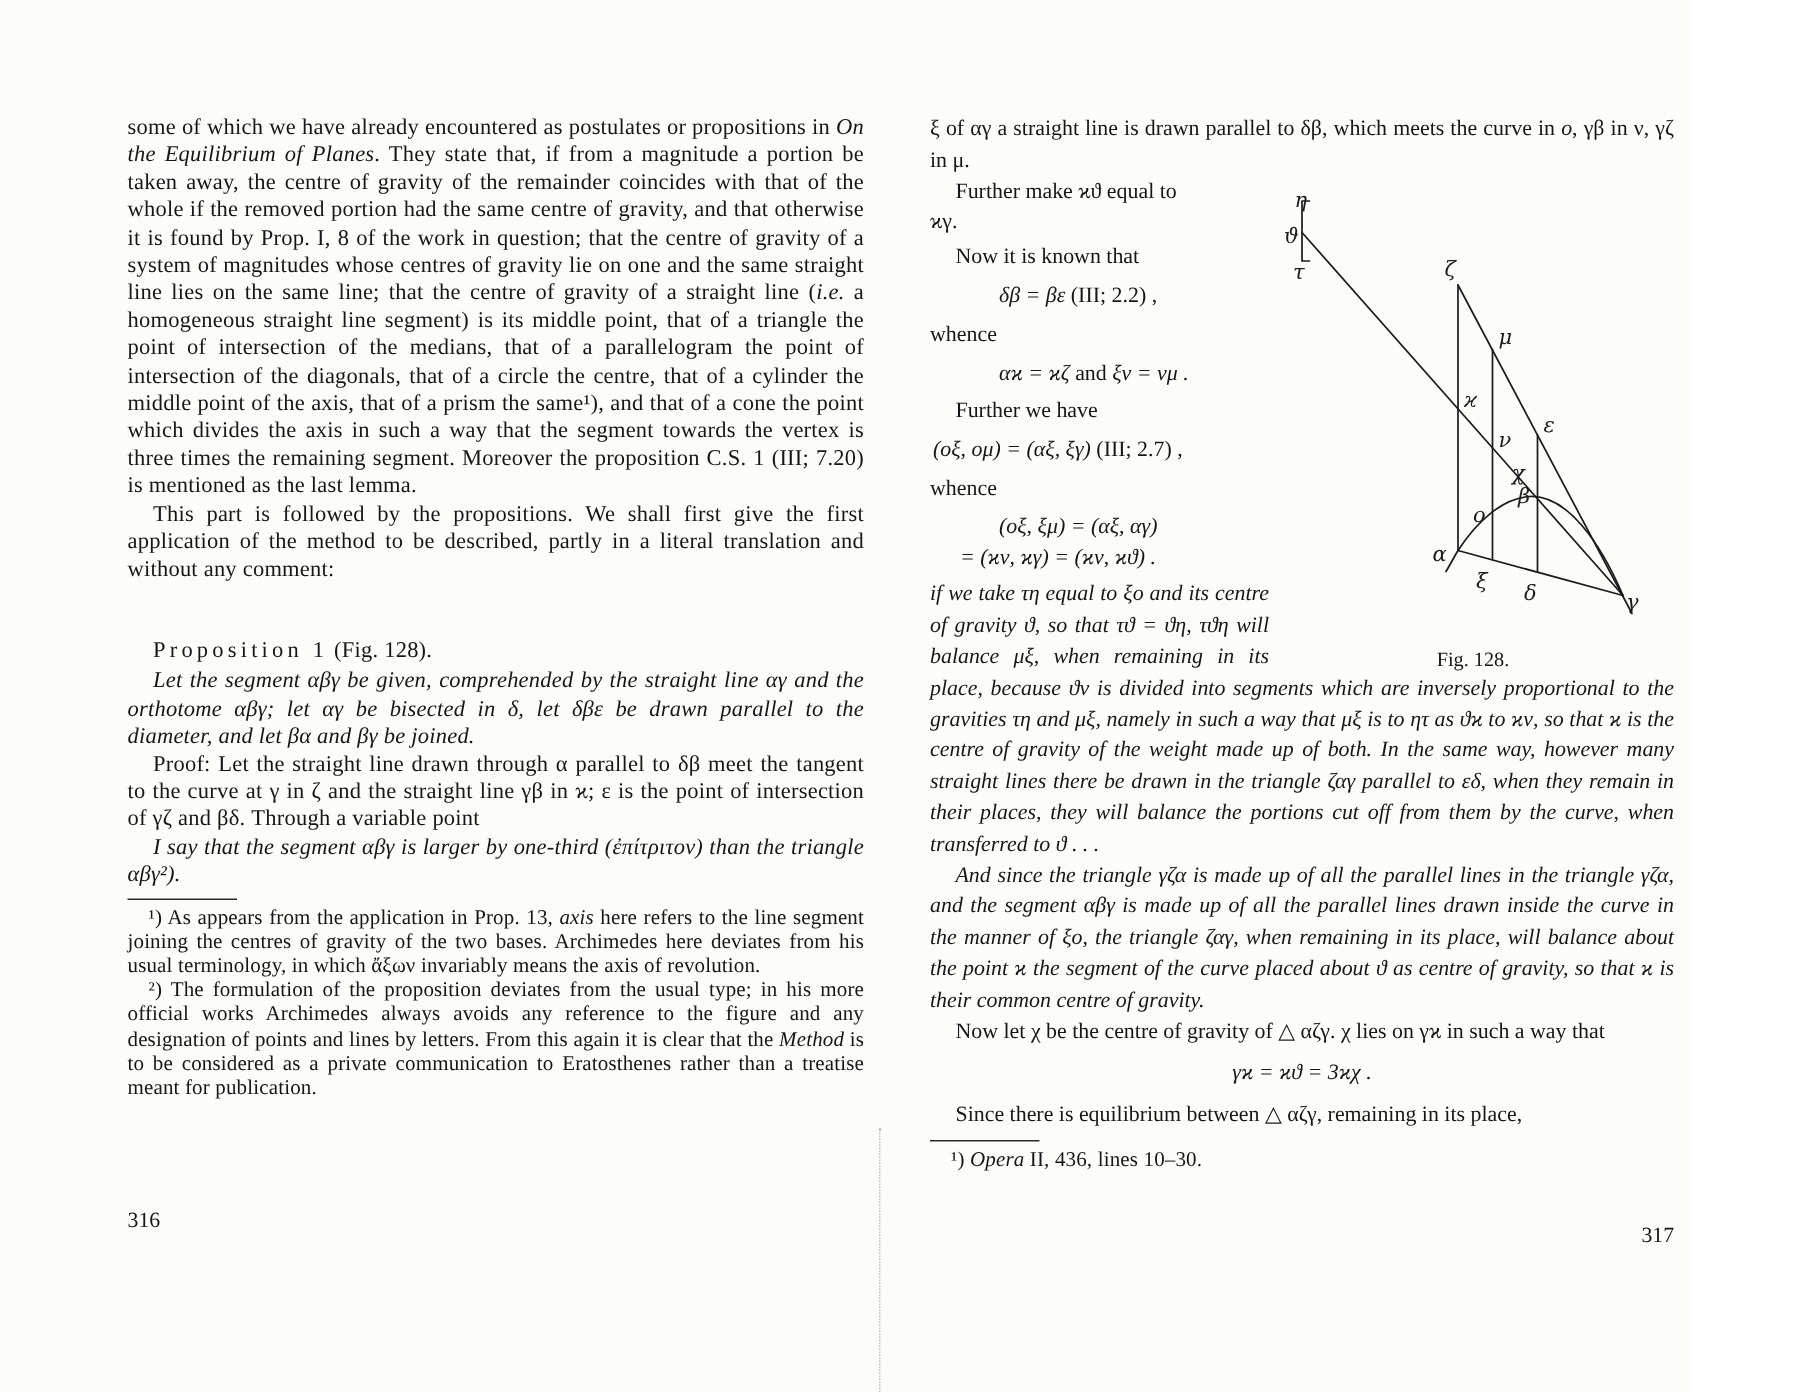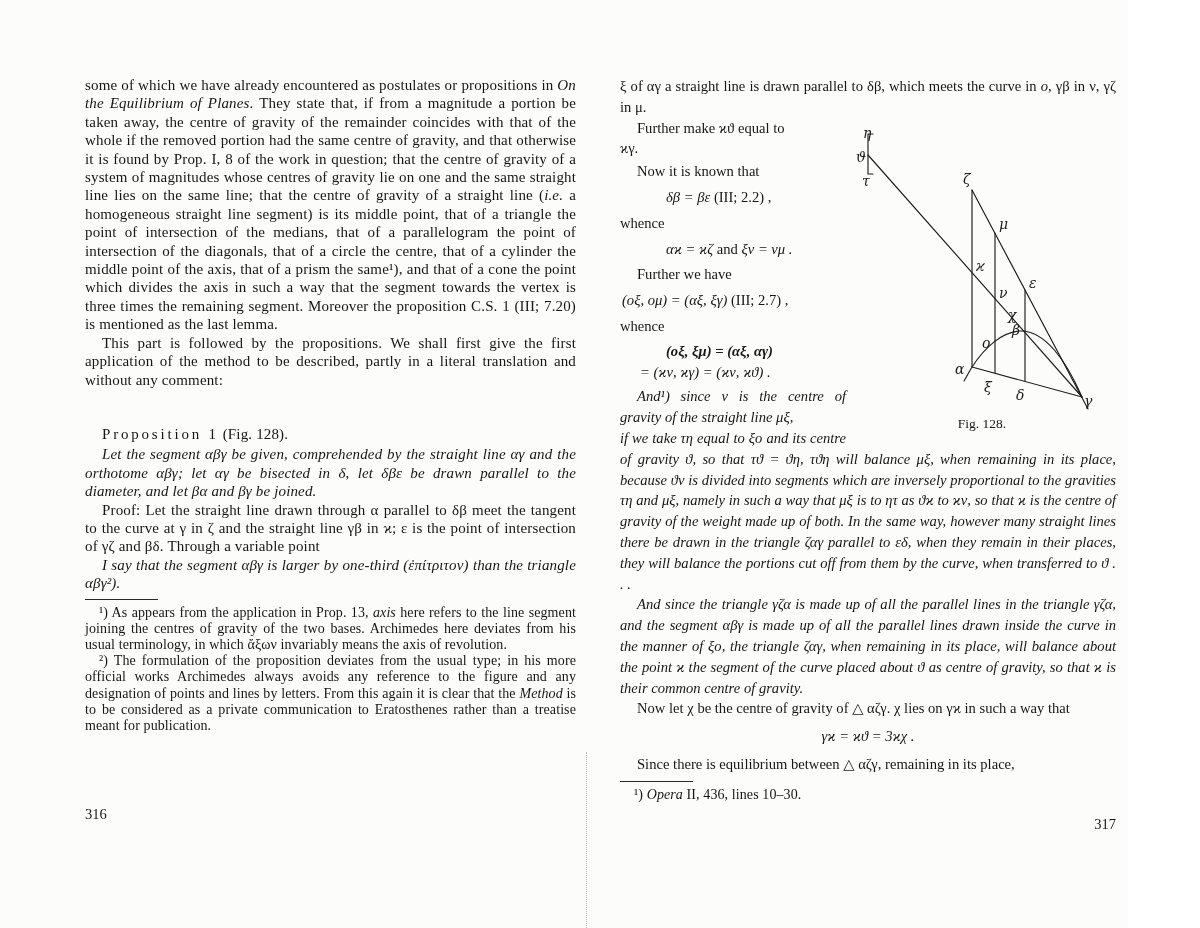--- a/index.html
+++ b/index.html
@@ -11,32 +11,32 @@
   .pl{left:85px;width:491px;font-size:15px;line-height:18.4px;letter-spacing:0.15px;}
   .pr{left:620px;width:496px;font-size:14.6px;line-height:20.8px;}
   .jp{margin:0;}
   .ind{text-indent:17px;}
   .mt2{margin-top:2px;}
   .heading{margin:36px 0 2px 0;text-indent:17px;}
   .lsp{letter-spacing:2.8px;}
   .disp{margin:5px 0;}
   .dml28{margin-left:46px;}
   .dml0{margin-left:2px;}
-  .dml46{margin-left:46px;margin-top:4px;margin-bottom:0;font-weight:bold;}
+  .dml46{margin-left:46px;margin-top:4px;margin-bottom:0;}
   .dml20{margin-left:20px;margin-top:0;margin-bottom:4px;}
   .dcenter{text-align:center;margin:7px 0;}
   .fnsep{border:none;border-top:1px solid #2a2a2a;width:73px;height:0;margin:6px 0 5px 0;}
   .fn{font-size:14px;line-height:16.2px;text-align:justify;letter-spacing:0.1px;}
   .fn p{margin:0;text-indent:14px;}
   .pagenum{position:absolute;font-size:14.5px;color:#161616;}
   .pn-l{left:85px;top:806px;}
   .pn-r{left:1050px;top:816px;width:66px;text-align:right;}
   .figfloat{float:right;width:260px;height:318px;margin:4px 0 6px 10px;position:relative;}
   .figfloat svg{overflow:visible;display:block;}
-  .figcaption{position:absolute;left:66px;top:292px;width:120px;text-align:center;
+  .figcaption{position:absolute;left:66px;top:308px;width:120px;text-align:center;
     font-size:13.5px;font-style:normal;}
   .gl{font-family:"DejaVu Serif",serif;font-style:italic;font-size:14px;fill:#1c1c1c;}
   .stroke{stroke:#1c1c1c;stroke-width:1.15;fill:none;stroke-linecap:round;}
   .gutter{position:absolute;left:586px;top:752px;height:176px;width:0;
     border-left:1.5px dotted #9a9a9a;opacity:0.65;}
 </style>
 </head>
 <body>
 
 <div class="sheet">
@@ -99,21 +99,20 @@
     <p class="jp ind"><span>Further make ϰϑ equal to</span><br><span>ϰγ.</span></p>
     <p class="jp ind mt2"><span>Now it is known that</span></p>
     <div class="disp dml28"><i>δβ = βε </i><span>(III; 2.2) ,</span></div>
     <p class="jp mt2"><span>whence</span></p>
     <div class="disp dml28"><i>αϰ = ϰζ </i><span>and </span><i>ξν = νμ .</i></div>
     <p class="jp ind mt2"><span>Further we have</span></p>
     <div class="disp dml0"><i>(oξ, oμ) = (αξ, ξγ) </i><span>(III; 2.7) ,</span></div>
     <p class="jp mt2"><span>whence</span></p>
     <div class="disp dml46"><i>(oξ, ξμ) = (αξ, αγ)</i></div>
     <div class="disp dml20"><i>= (ϰν, ϰγ) = (ϰν, ϰϑ) .</i></div>
-    <p class="jp ind"><i>And¹) since ν is the centre of gravity of the straight line μξ,</i></p>
     <p class="jp"><i>if we take τη equal to ξo and its centre of gravity ϑ, so that τϑ = ϑη, τϑη will balance μξ, when remaining in its place, because ϑν is divided into segments which are inversely proportional to the gravities τη and μξ, namely in such a way that μξ is to ητ as ϑϰ to ϰν, so that ϰ is the centre of gravity of the weight made up of both. In the same way, however many straight lines there be drawn in the triangle ζαγ parallel to εδ, when they remain in their places, they will balance the portions cut off from them by the curve, when transferred to ϑ . . .</i></p>
     <p class="jp ind"><i>And since the triangle γζα is made up of all the parallel lines in the triangle γζα, and the segment αβγ is made up of all the parallel lines drawn inside the curve in the manner of ξo, the triangle ζαγ, when remaining in its place, will balance about the point ϰ the segment of the curve placed about ϑ as centre of gravity, so that ϰ is their common centre of gravity.</i></p>
     <p class="jp ind"><span>Now let χ be the centre of gravity of △ αζγ. χ lies on γϰ in such a way that</span></p>
     <div class="disp dcenter"><i>γϰ = ϰϑ = 3ϰχ .</i></div>
     <p class="jp ind"><span>Since there is equilibrium between △ αζγ, remaining in its place,</span></p>
     <hr class="fnsep">
     <div class="fn">
       <p><span>¹) </span><i>Opera</i><span> II, 436, lines 10–30.</span></p>
     </div>
   </div>

